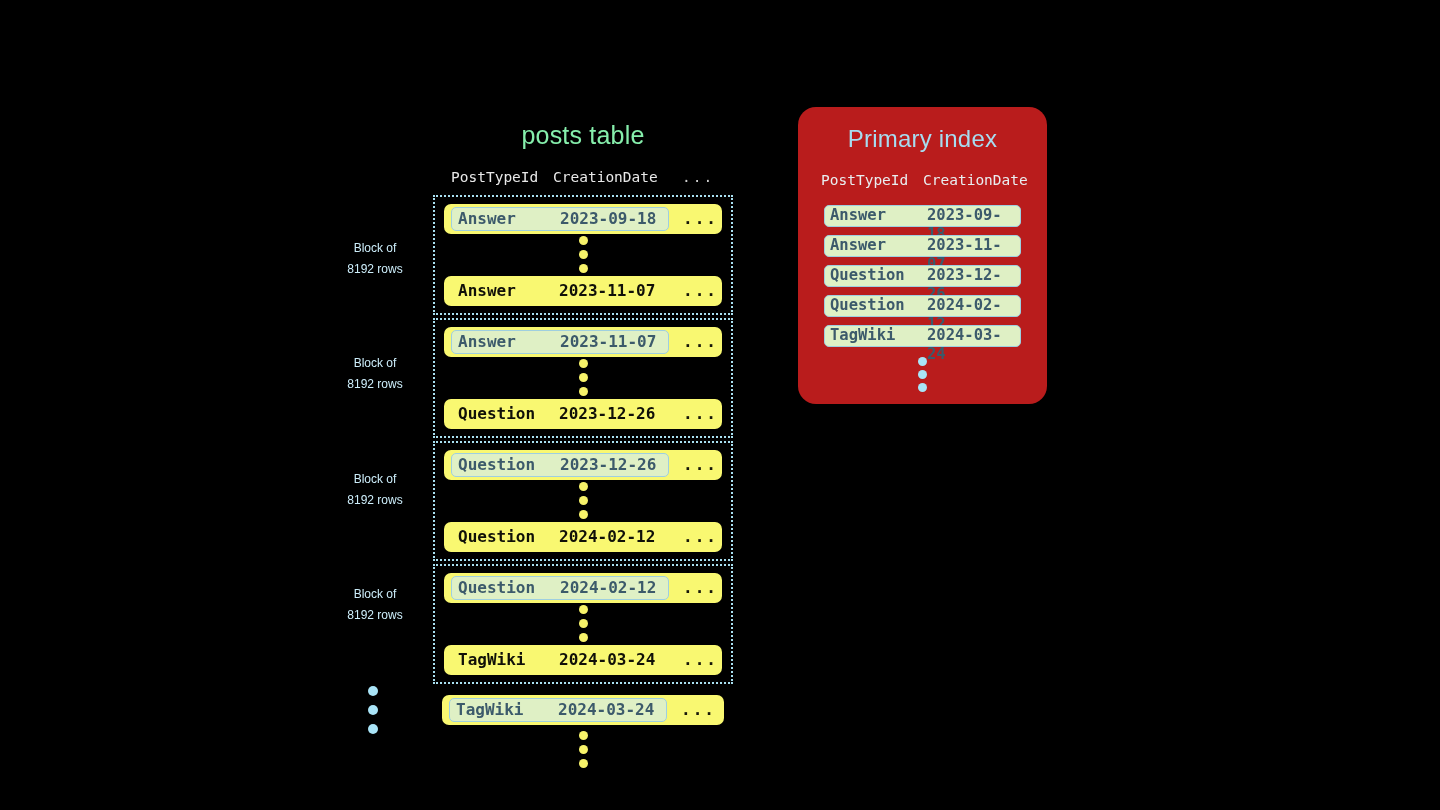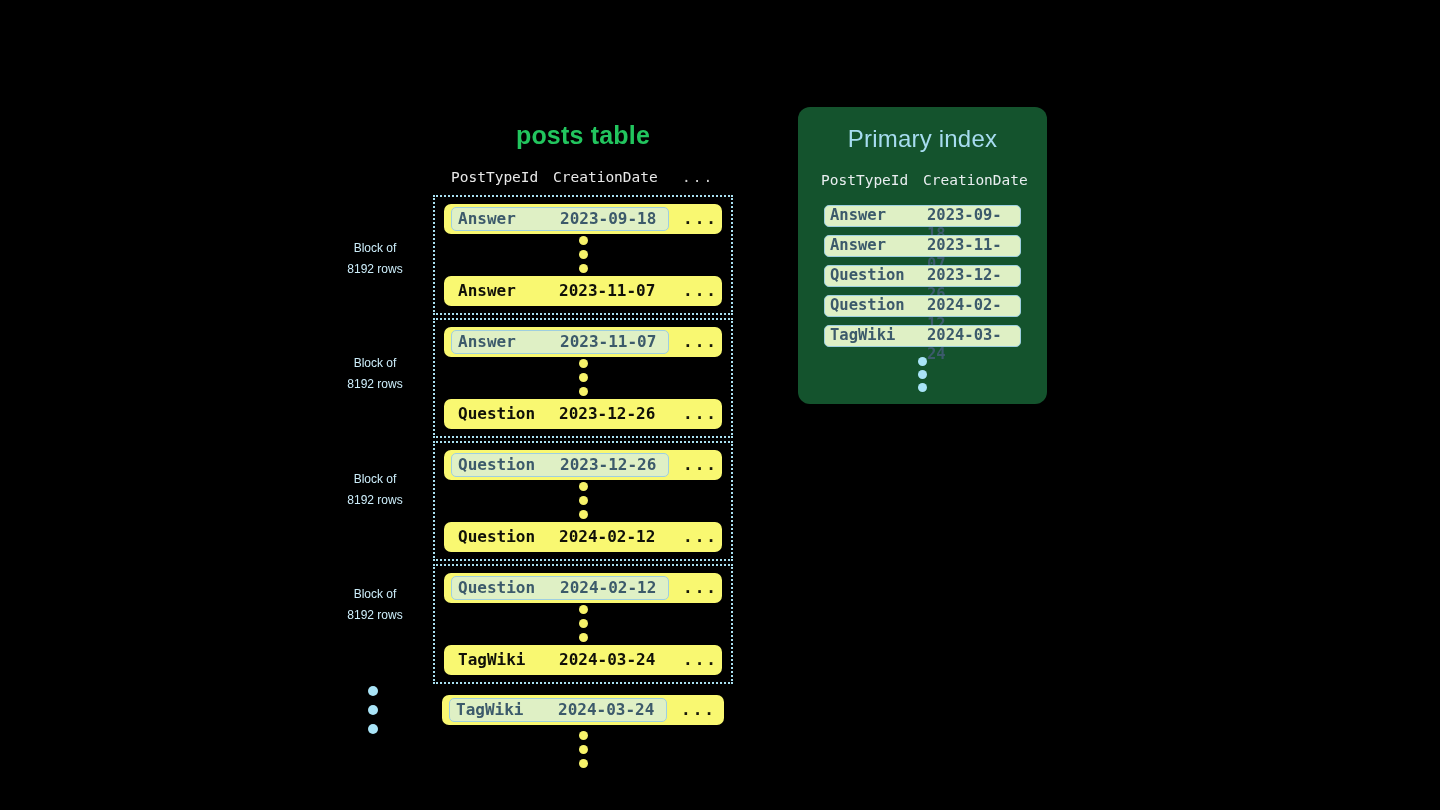--- a/index.html
+++ b/index.html
@@ -9,26 +9,25 @@
     font-family:"Liberation Sans", sans-serif;
     overflow:hidden;
   }
   #stage { position:relative; width:1440px; height:810px; }
 
   
   #posts-table { position:absolute; left:433px; top:118px; width:300px; }
 
   .table-title {
     font-size:25px;
-    color:#22c55e;
+    color:#86efac;
     text-align:center;
     letter-spacing:0.2px;
     height:34px;
     line-height:34px;
-    font-weight:bold;
   }
 
   .col-head {
     position:relative;
     height:26px;
     font-family:"DejaVu Sans Mono", monospace;
     font-size:14.5px;
     color:#e8e8e8;
     margin-top:17px;
   }
@@ -124,22 +123,22 @@
   .left-dots { position:absolute; left:368px; top:686px; }
   .left-dots i {
     display:block; width:10px; height:10px; border-radius:50%;
     background:#a9e4f7; margin-bottom:9px;
   }
 
   
   #primary-index {
     position:absolute; left:798px; top:107px;
     width:249px; height:297px;
-    background:#14532d;
-    border-radius:12px;
+    background:#b91c1c;
+    border-radius:18px;
   }
   .idx-title {
     text-align:center;
     color:#a7dcf0;
     font-size:24px;
     margin-top:18px;
     letter-spacing:0.2px;
   }
   .idx-head {
     position:relative; height:24px; margin-top:19px;

